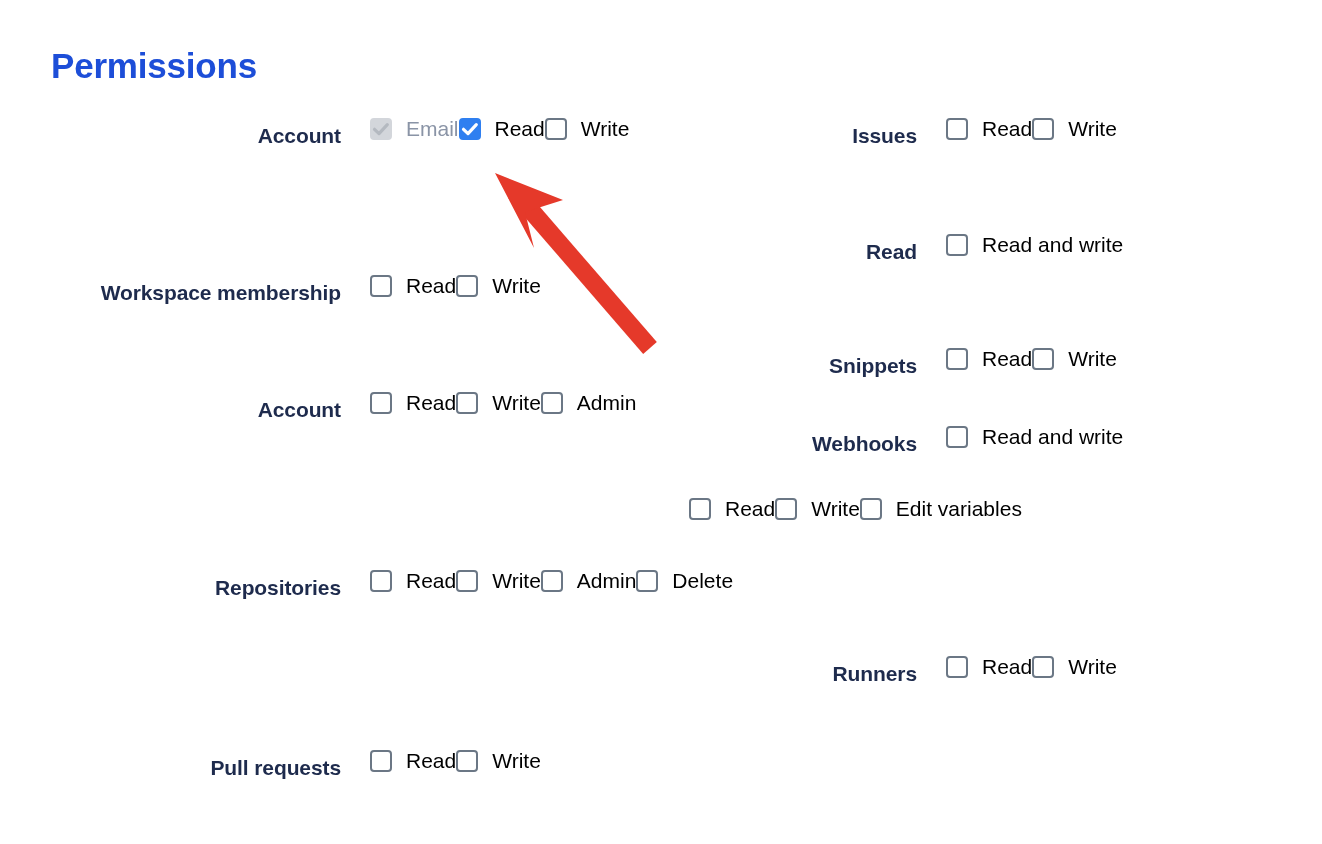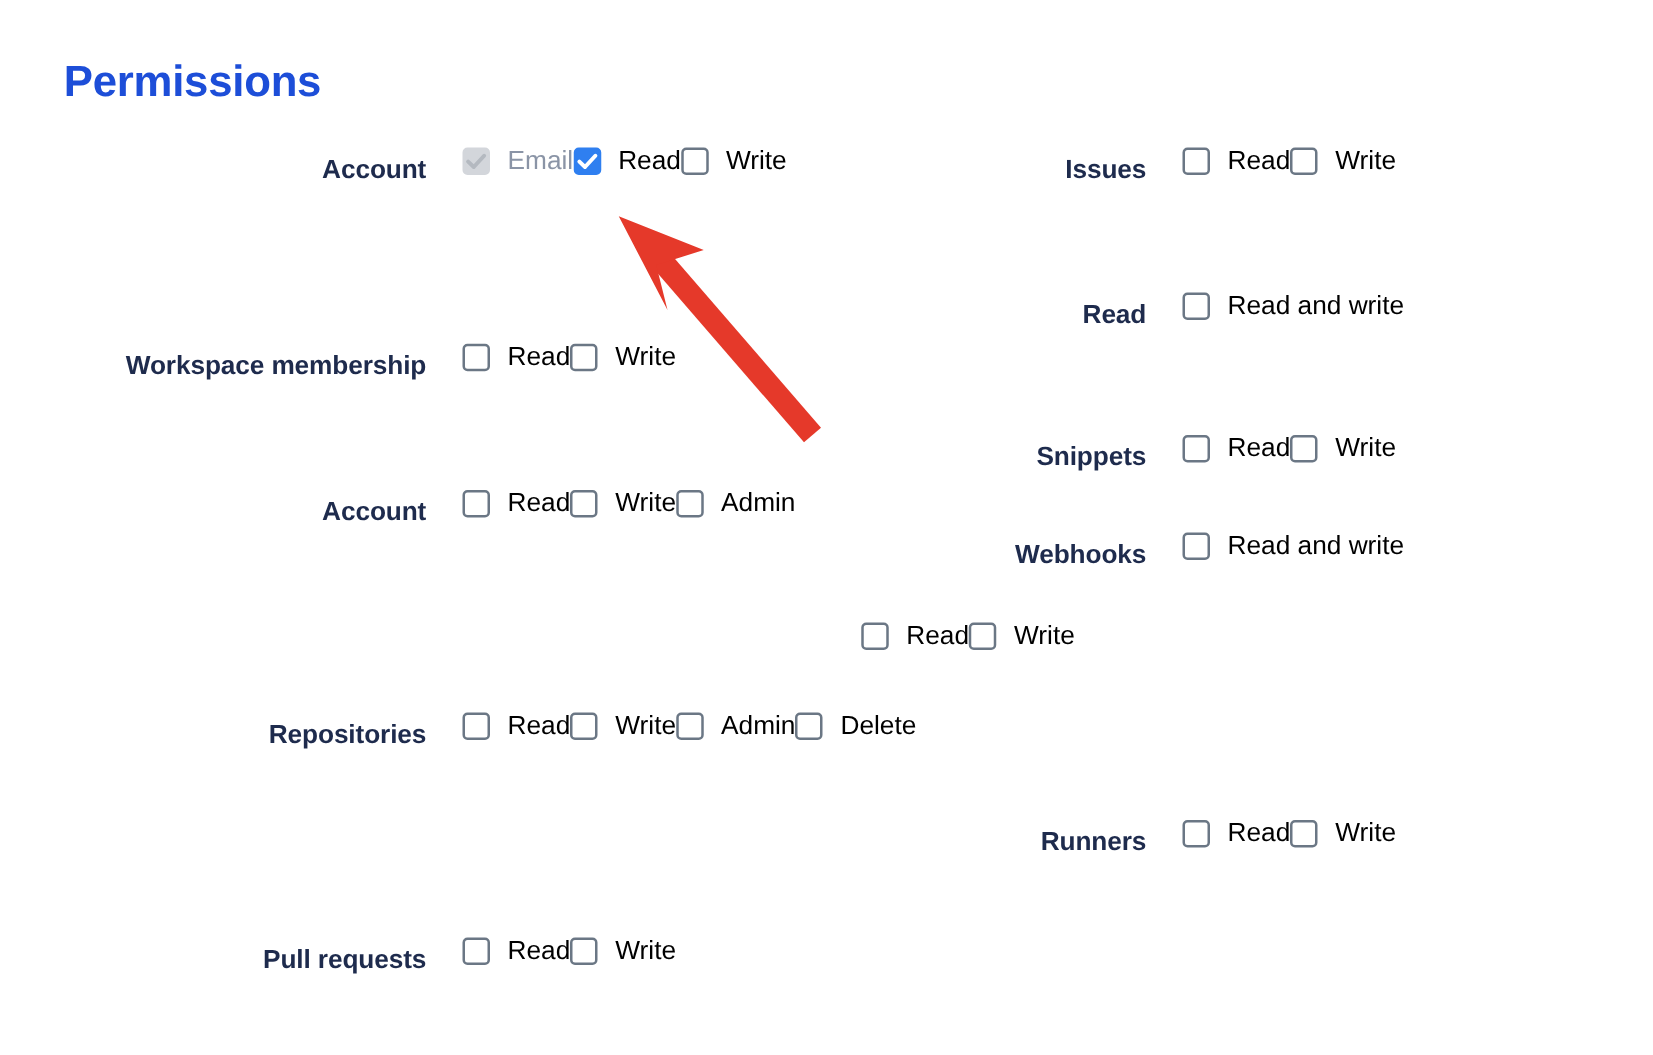--- a/index.html
+++ b/index.html
@@ -255,20 +255,24 @@
       <div class="perm-group" style="top: 488px; left: 0px;">
         <div class="options">
           <div class="option-row">
             <span class="cbox"></span>
             <span class="option-label">Read</span>
           </div>
           <div class="option-row">
             <span class="cbox"></span>
             <span class="option-label">Write</span>
           </div>
+          <div class="option-row">
+            <span class="cbox"></span>
+            <span class="option-label">Edit variables</span>
+          </div>
         </div>
       </div>
       <div class="perm-group" style="top: 646px; left: 0px;">
         <div class="group-label">Runners</div>
         <div class="options">
           <div class="option-row">
             <span class="cbox"></span>
             <span class="option-label">Read</span>
           </div>
           <div class="option-row">

